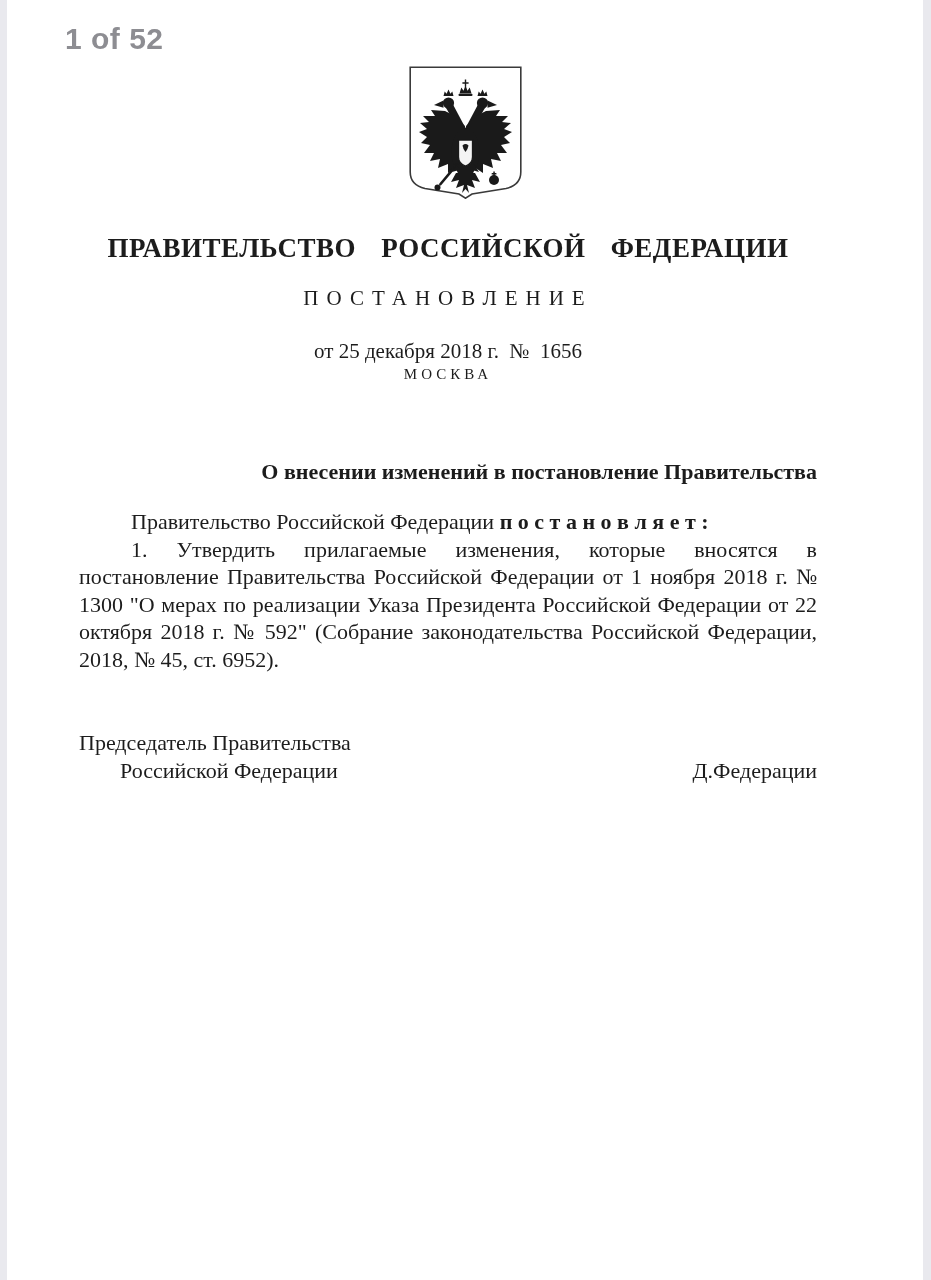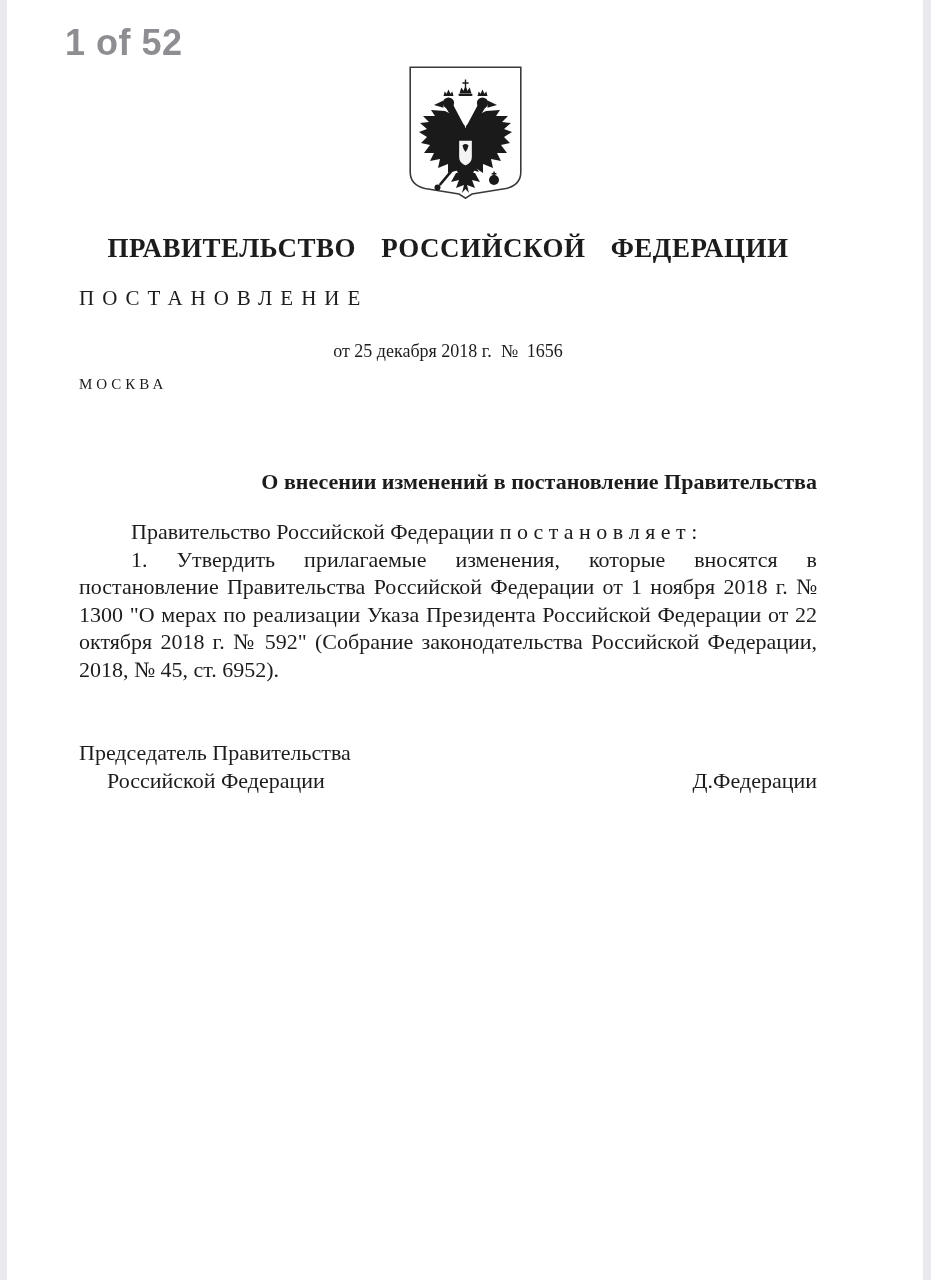--- a/index.html
+++ b/index.html
@@ -13,58 +13,58 @@
   }
   .edge-strip { position:absolute; top:0; bottom:0; background:#e9e9ee; }
   .edge-strip.left  { left:0;  width:7px; }
   .edge-strip.right { right:0; width:8px; }
 
   .page { position:absolute; left:7px; right:8px; top:0; bottom:0; background:#ffffff; }
 
   .page-indicator {
     position:absolute; top:22px; left:58px;
     font-family:"Liberation Sans", sans-serif;
-    font-size:36px; font-weight:700; color:#8d8d92; letter-spacing:.5px;
+    font-size:30px; font-weight:700; color:#8d8d92; letter-spacing:.5px;
   }
 
   .coat-wrap { width:113px; height:133px; margin:66px auto 0; }
   .coat-wrap svg { display:block; width:113px; height:133px; }
 
   .doc { padding:0 106px 0 72px; }
 
   .org-name {
     margin-top:34px; text-align:center;
     font-size:27px; font-weight:700; line-height:30px;
     word-spacing:18px; letter-spacing:.5px;
     white-space:nowrap;
   }
   .doc-type {
-    margin-top:23px; text-align:left;
+    margin-top:23px; text-align:center;
     font-size:21px; line-height:25px; letter-spacing:8px;
   }
   .date-line {
     margin-top:26px; text-align:center;
-    font-size:18px; line-height:28px; white-space:pre;
+    font-size:21px; line-height:28px; white-space:pre;
   }
   .city {
-    margin-top:10px; text-align:left;
+    margin-top:0; text-align:center;
     font-size:15px; line-height:18px; letter-spacing:4px;font-family:Liberation Serif, serif;
   }
   .doc-title {
     margin-top:75px; text-align:right;
     font-size:22px; font-weight:700; line-height:27px;
   }
   .body-text { margin-top:23px; font-size:22px; line-height:27.5px; }
   .body-text p { text-align:justify; text-indent:52px; }
-  .preamble-bold { font-weight:400; white-space:pre; }
+  .preamble-bold { font-weight:700; white-space:pre; }
 
   .signature {
     margin-top:56px;
     display:flex; justify-content:space-between; align-items:flex-end;
-    font-size:22px; line-height:28px;
+    font-size:22px; line-height:28px;text-align:center;
   }
   .sig-line2 { padding-left:28px; }
 </style>
 </head>
 <body>
 
 <div class="edge-strip left"></div>
 <div class="edge-strip right"></div>
 
 <div class="page">

